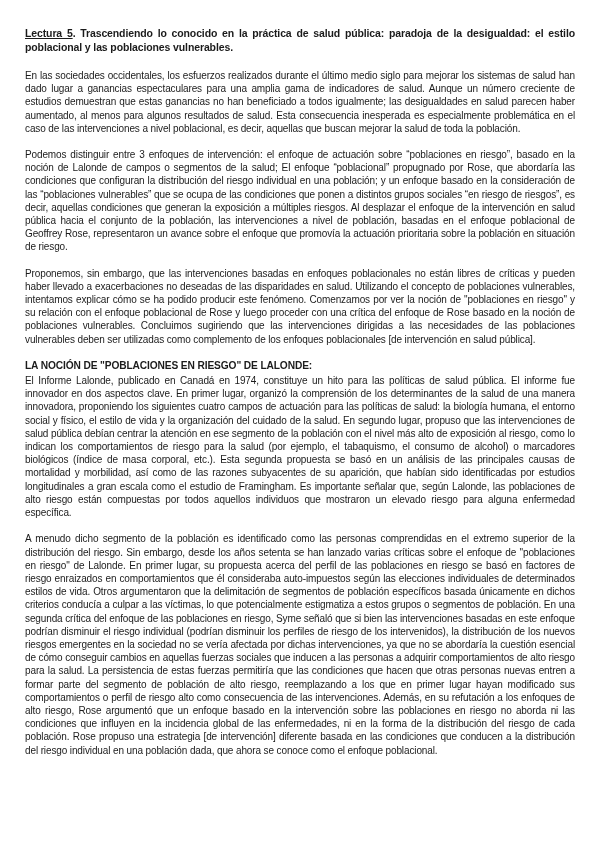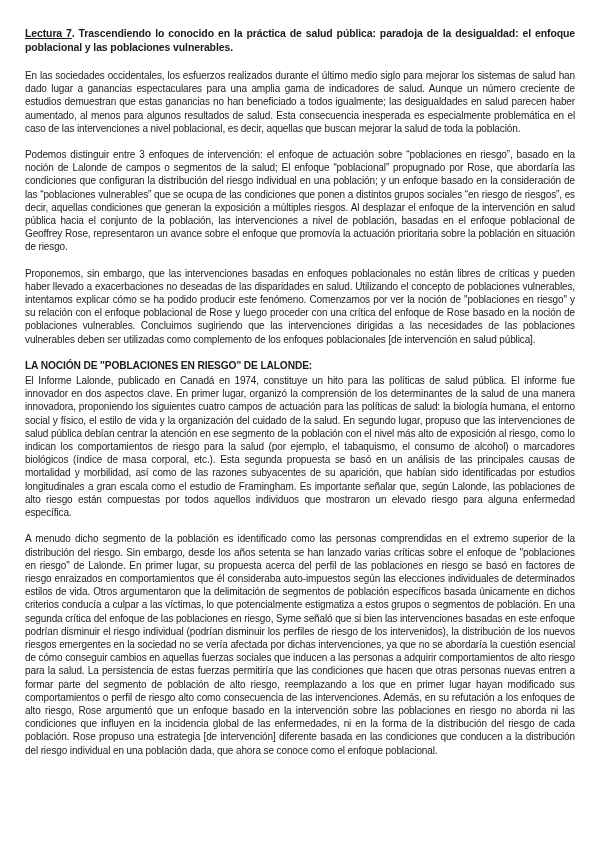--- a/index.html
+++ b/index.html
@@ -41,21 +41,21 @@
     font-size: 10.2px;
     margin-bottom: 2px;
     text-align: left;
   }
 </style>
 </head>
 <body>
 
 <div class="page">
 
-  <div class="doc-title"><span class="underlined">Lectura 7</span><span>. Trascendiendo lo conocido en la práctica de salud pública: paradoja de la desigualdad: el enfoque poblacional y las poblaciones vulnerables.</span></div>
+  <div class="doc-title"><span class="underlined">Lectura 5</span><span>. Trascendiendo lo conocido en la práctica de salud pública: paradoja de la desigualdad: el estilo poblacional y las poblaciones vulnerables.</span></div>
 
   <p class="para">En las sociedades occidentales, los esfuerzos realizados durante el último medio siglo para mejorar los sistemas de salud han dado lugar a ganancias espectaculares para una amplia gama de indicadores de salud. Aunque un número creciente de estudios demuestran que estas ganancias no han beneficiado a todos igualmente; las desigualdades en salud parecen haber aumentado, al menos para algunos resultados de salud. Esta consecuencia inesperada es especialmente problemática en el caso de las intervenciones a nivel poblacional, es decir, aquellas que buscan mejorar la salud de toda la población.</p>
 
   <p class="para">Podemos distinguir entre 3 enfoques de intervención: el enfoque de actuación sobre “poblaciones en riesgo”, basado en la noción de Lalonde de campos o segmentos de la salud; El enfoque “poblacional” propugnado por Rose, que abordaría las condiciones que configuran la distribución del riesgo individual en una población; y un enfoque basado en la consideración de las “poblaciones vulnerables” que se ocupa de las condiciones que ponen a distintos grupos sociales “en riesgo de riesgos”, es decir, aquellas condiciones que generan la exposición a múltiples riesgos. Al desplazar el enfoque de la intervención en salud pública hacia el conjunto de la población, las intervenciones a nivel de población, basadas en el enfoque poblacional de Geoffrey Rose, representaron un avance sobre el enfoque que promovía la actuación prioritaria sobre la población en situación de riesgo.</p>
 
   <p class="para">Proponemos, sin embargo, que las intervenciones basadas en enfoques poblacionales no están libres de críticas y pueden haber llevado a exacerbaciones no deseadas de las disparidades en salud. Utilizando el concepto de poblaciones vulnerables, intentamos explicar cómo se ha podido producir este fenómeno. Comenzamos por ver la noción de "poblaciones en riesgo" y su relación con el enfoque poblacional de Rose y luego proceder con una crítica del enfoque de Rose basado en la noción de poblaciones vulnerables. Concluimos sugiriendo que las intervenciones dirigidas a las necesidades de las poblaciones vulnerables deben ser utilizadas como complemento de los enfoques poblacionales [de intervención en salud pública].</p>
 
   <div class="section-heading">LA NOCIÓN DE "POBLACIONES EN RIESGO" DE LALONDE:</div>
 
   <p class="para">El Informe Lalonde, publicado en Canadá en 1974, constituye un hito para las políticas de salud pública. El informe fue innovador en dos aspectos clave. En primer lugar, organizó la comprensión de los determinantes de la salud de una manera innovadora, proponiendo los siguientes cuatro campos de actuación para las políticas de salud: la biología humana, el entorno social y físico, el estilo de vida y la organización del cuidado de la salud. En segundo lugar, propuso que las intervenciones de salud pública debían centrar la atención en ese segmento de la población con el nivel más alto de exposición al riesgo, como lo indican los comportamientos de riesgo para la salud (por ejemplo, el tabaquismo, el consumo de alcohol) o marcadores biológicos (índice de masa corporal, etc.). Esta segunda propuesta se basó en un análisis de las principales causas de mortalidad y morbilidad, así como de las razones subyacentes de su aparición, que habían sido identificadas por estudios longitudinales a gran escala como el estudio de Framingham. Es importante señalar que, según Lalonde, las poblaciones de alto riesgo están compuestas por todos aquellos individuos que mostraron un elevado riesgo para alguna enfermedad específica.</p>

